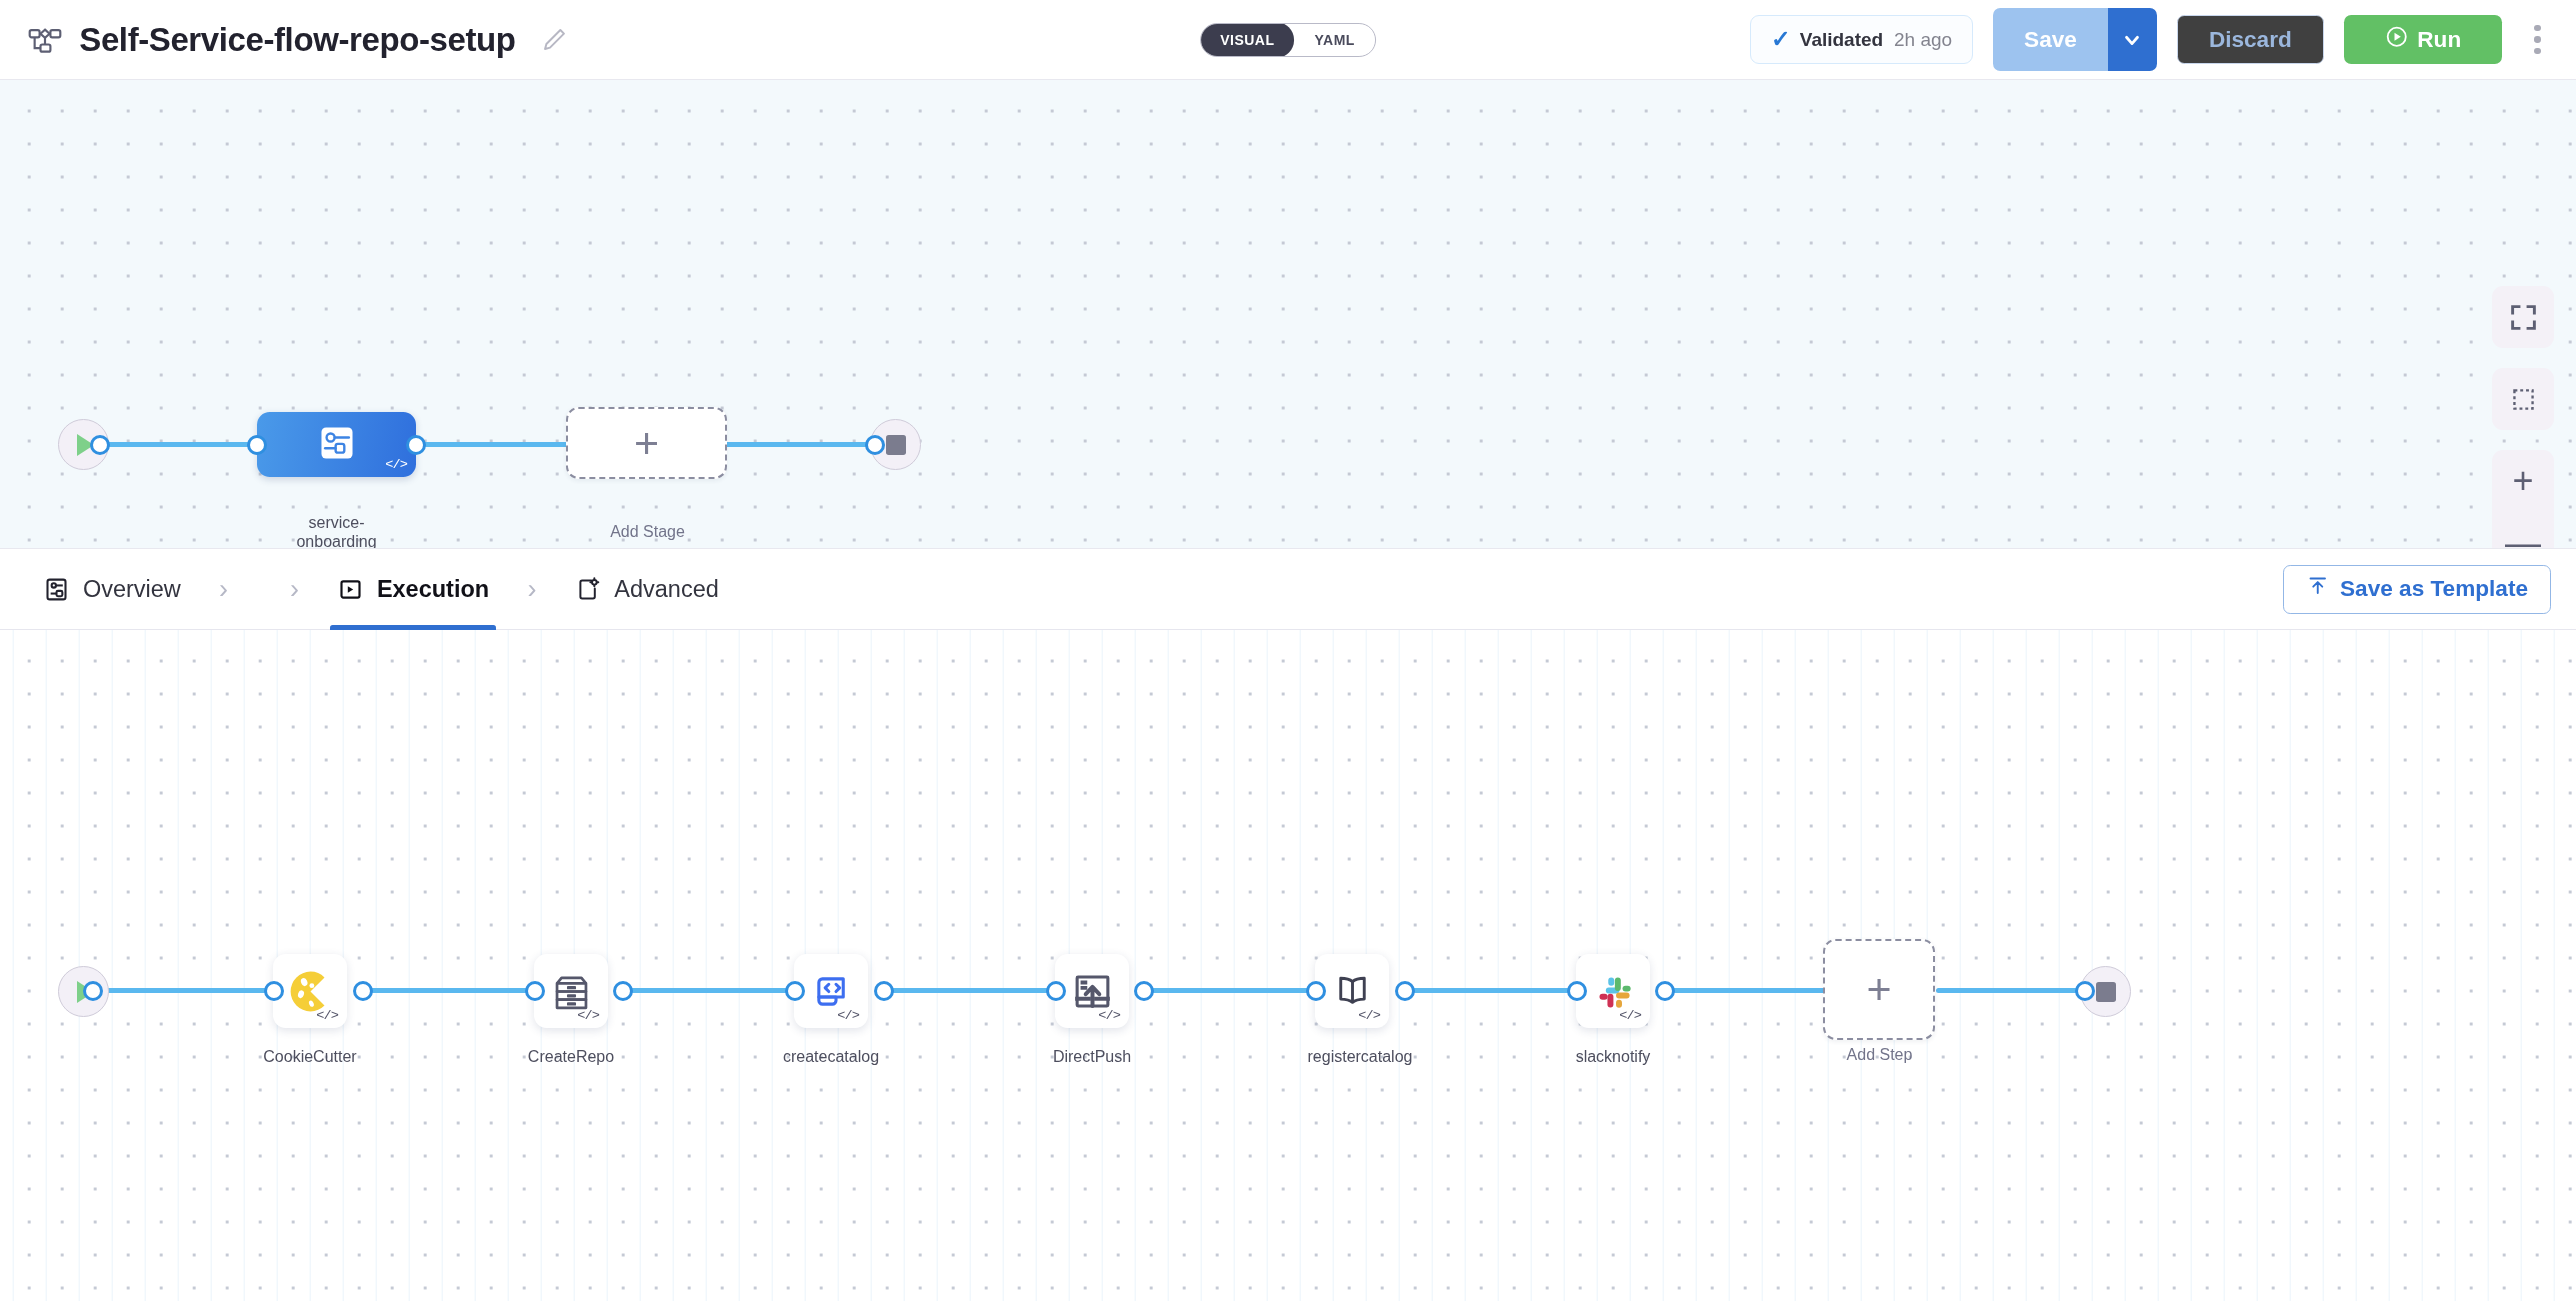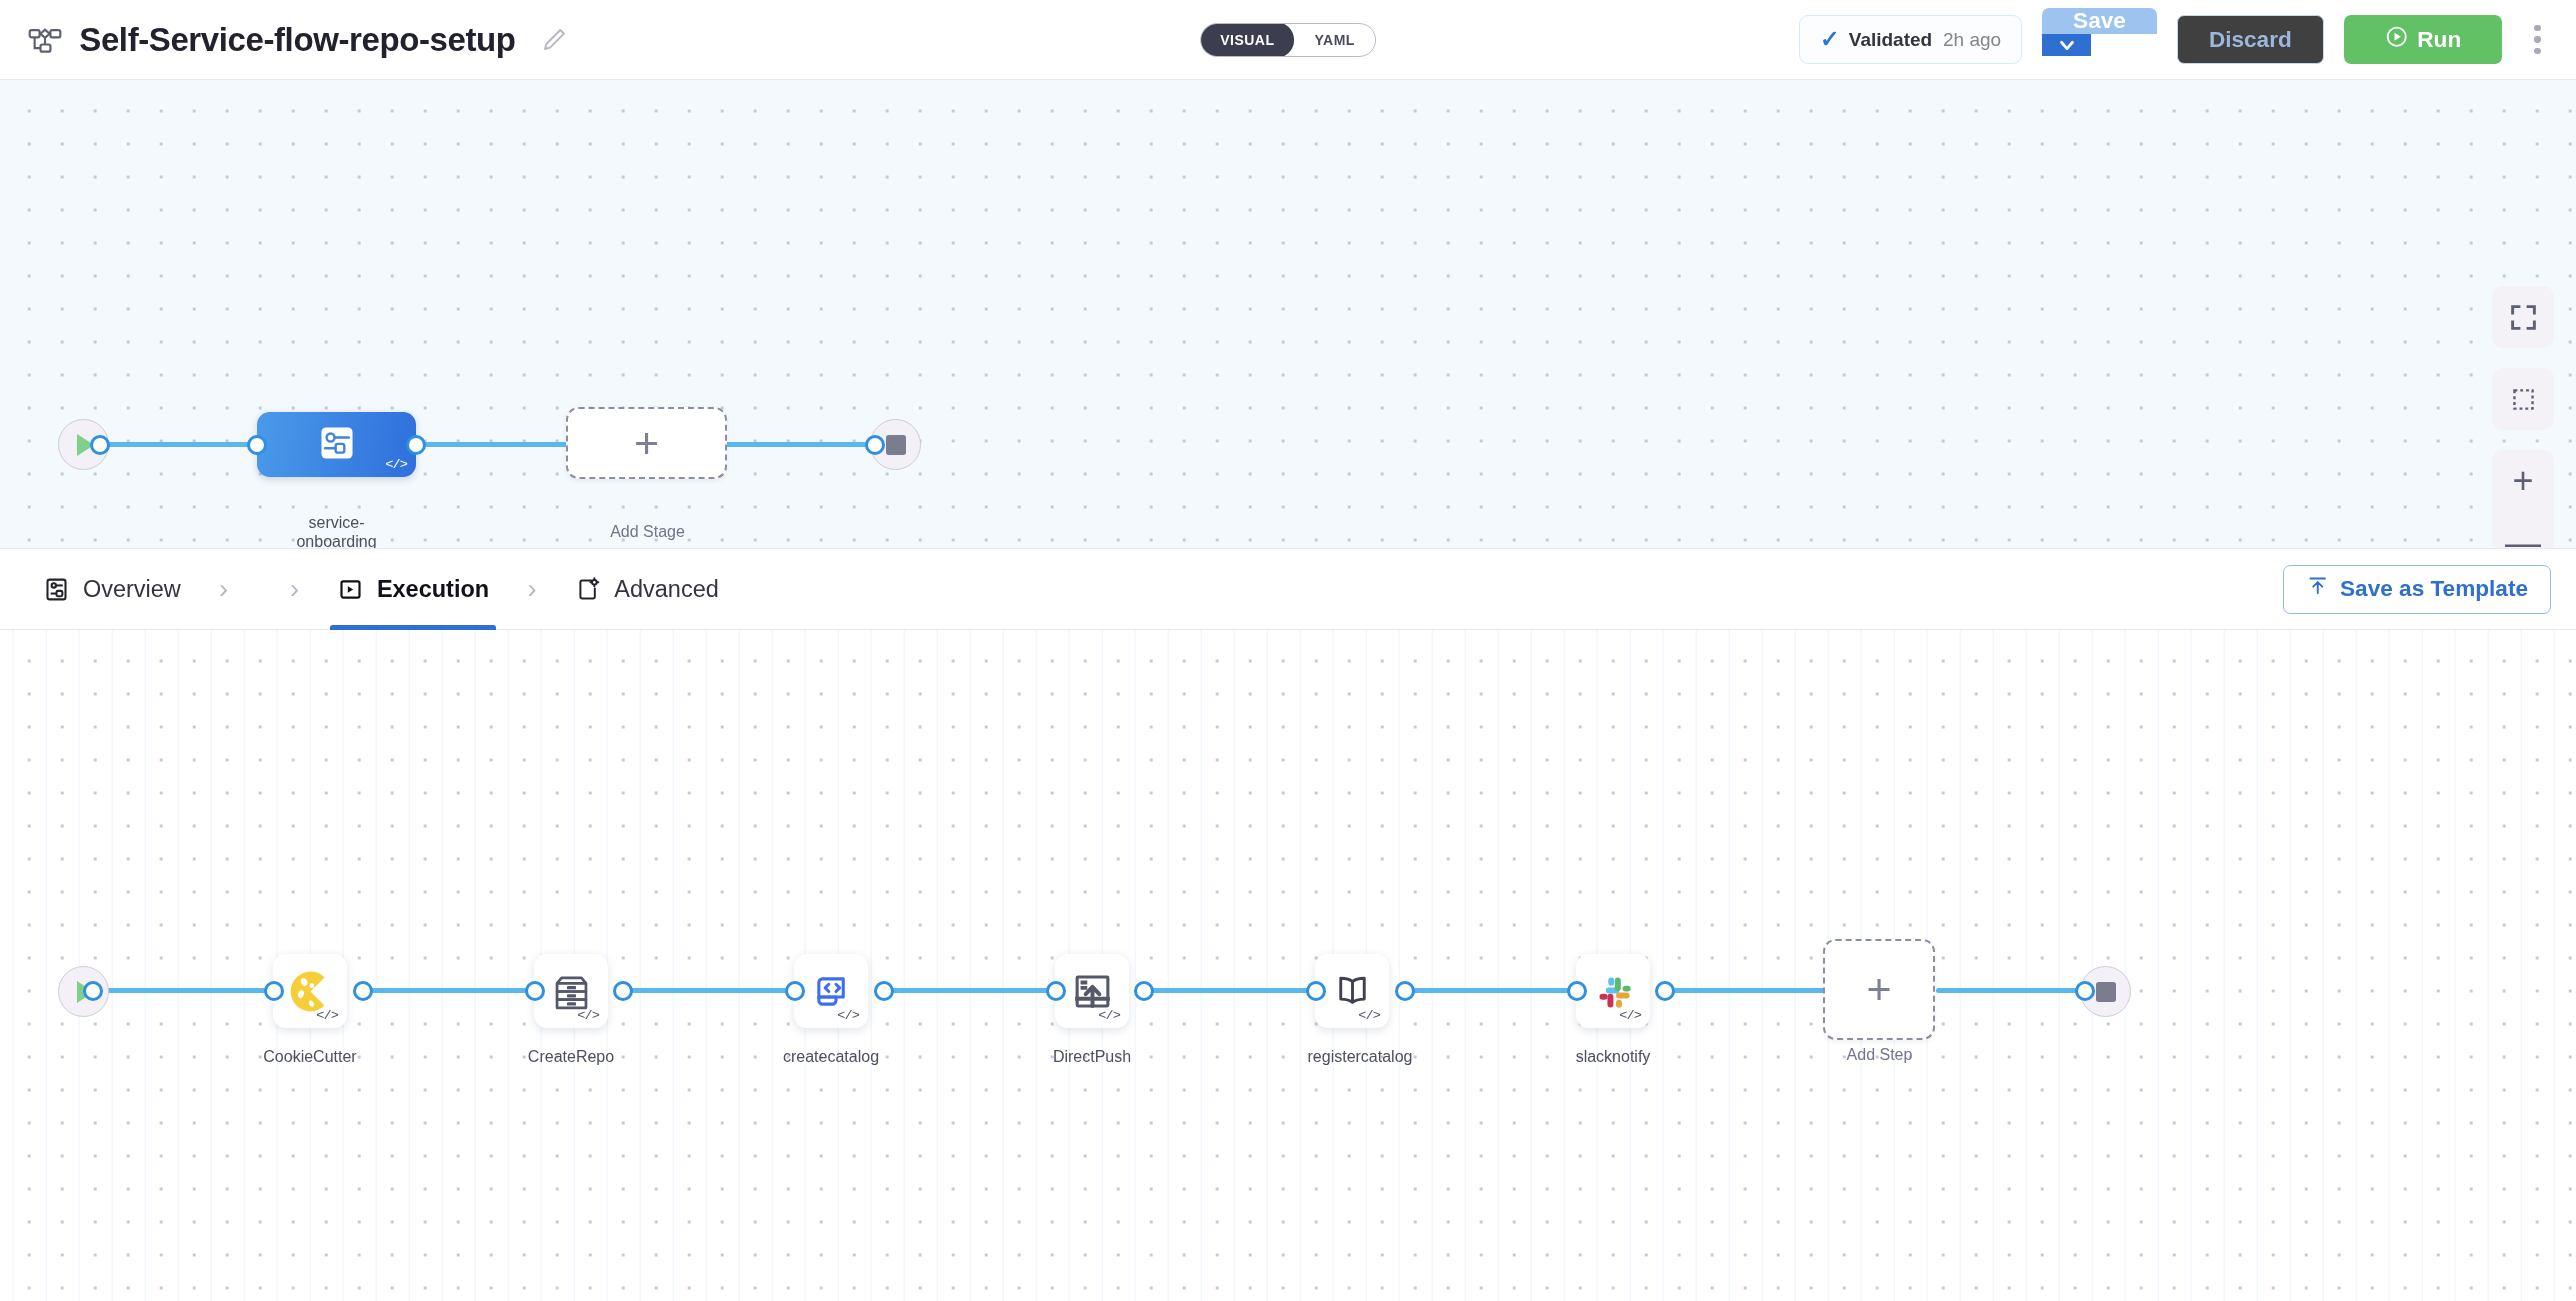--- a/index.html
+++ b/index.html
@@ -51,21 +51,21 @@
   .validated-badge {
     display: flex; align-items: center; gap: 9px;
     height: 49px; padding: 0 20px;
     border: 0.9px solid #d6eafc; border-radius: 9px; background: #fbfdff;
     white-space: nowrap;
   }
   .validated-badge .chk { color: #2878d4; font-size: 23.5px; font-weight: bold; line-height: 1; }
   .validated-badge .v-label { font-size: 19px; font-weight: bold; color: #33343f; }
   .validated-badge .v-time { font-size: 19px; color: #83848f; margin-left: 1.8px; }
 
-  .save-group { display: flex; height: 63px; border-radius: 7.2px; overflow: hidden; flex-direction: column; }
+  .save-group { display: flex; height: 63px; border-radius: 7.2px; overflow: hidden; }
   .btn-save {
     background: #9dc3ef; color: #ffffff; font-size: 22.6px; font-weight: bold;
     padding: 0 31px; display: flex; align-items: center; cursor: pointer; border: none;
     font-family: inherit;
   }
   .btn-save-caret {
     background: #2f6fd0; color: #ffffff; width: 49px;
     display: flex; align-items: center; justify-content: center; cursor: pointer;
   }
   .btn-discard {

